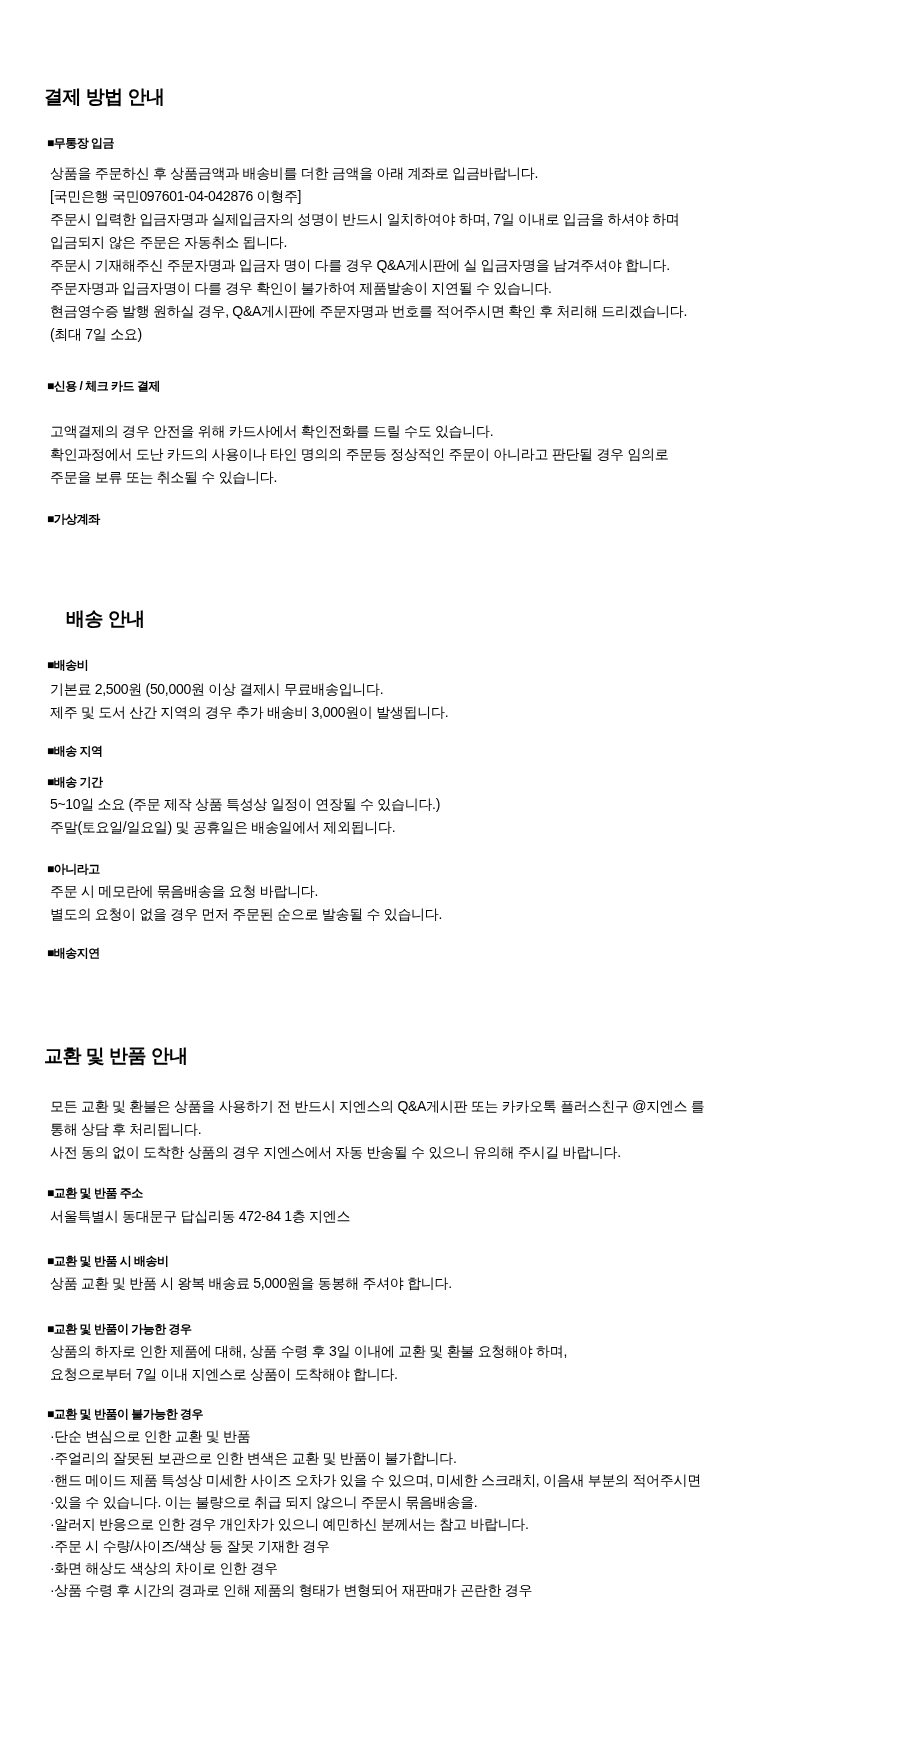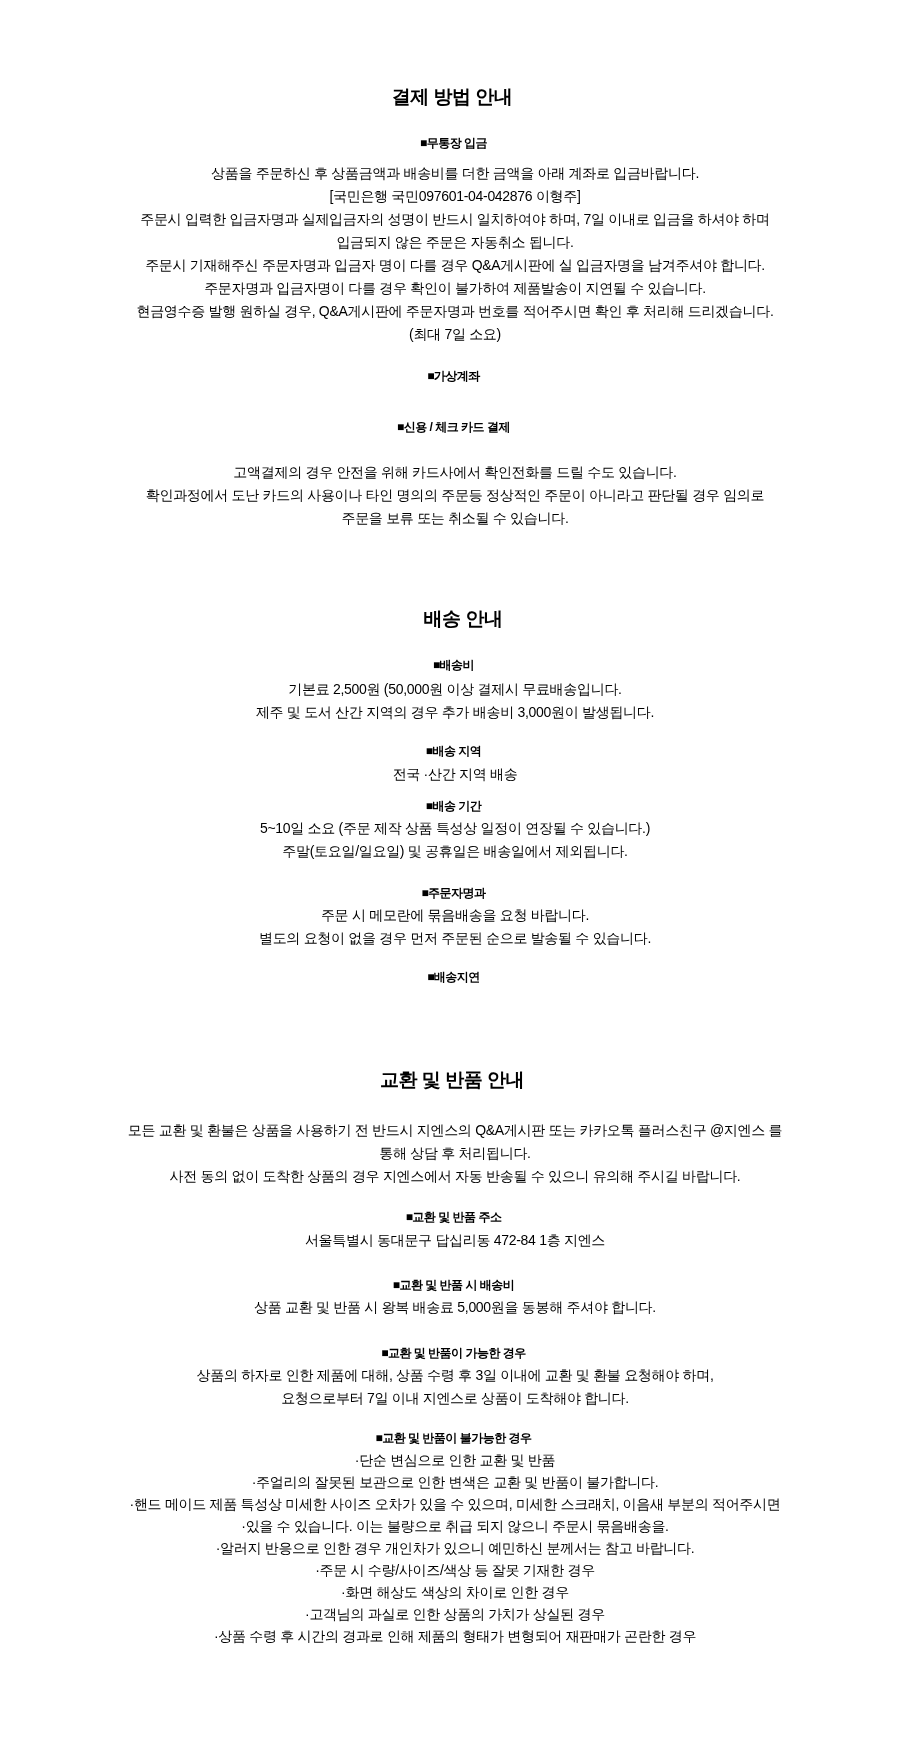--- a/index.html
+++ b/index.html
@@ -10,21 +10,20 @@
   body {
     width: 900px;
     height: 1745px;
     overflow: hidden;
     color: #000000;
     font-family: "Liberation Sans", "DejaVu Sans", sans-serif;
     -webkit-font-smoothing: antialiased;
   }
   .doc {
     padding: 86px 40px 0 44px;
-    text-align: center;
   }
   .section-title {
     font-size: 19px;
     font-weight: 700;
     line-height: 22px;
     margin: 0;
     letter-spacing: -0.5px;
   }
   .block {
     margin-left: 3px;
@@ -66,62 +65,59 @@
         <p class="tline">[국민은행 국민097601-04-042876 이형주]</p>
         <p class="tline">주문시 입력한 입금자명과 실제입금자의 성명이 반드시 일치하여야 하며, 7일 이내로 입금을 하셔야 하며</p>
         <p class="tline">입금되지 않은 주문은 자동취소 됩니다.</p>
         <p class="tline">주문시 기재해주신 주문자명과 입금자 명이 다를 경우 Q&amp;A게시판에 실 입금자명을 남겨주셔야 합니다.</p>
         <p class="tline">주문자명과 입금자명이 다를 경우 확인이 불가하여 제품발송이 지연될 수 있습니다.</p>
         <p class="tline">현금영수증 발행 원하실 경우, Q&amp;A게시판에 주문자명과 번호를 적어주시면 확인 후 처리해 드리겠습니다.</p>
         <p class="tline">(최대 7일 소요)</p>
       </div>
     </div>
 
-    <div class="block" style="margin-top:19px;">
-      <h2 class="subhead">■가상계좌</h2>
-    </div>
-
     <div class="block" style="margin-top:29px;">
       <h2 class="subhead">■신용 / 체크 카드 결제</h2>
       <div class="lines" style="margin-top:23px;">
         <p class="tline">고액결제의 경우 안전을 위해 카드사에서 확인전화를 드릴 수도 있습니다.</p>
         <p class="tline">확인과정에서 도난 카드의 사용이나 타인 명의의 주문등 정상적인 주문이 아니라고 판단될 경우 임의로</p>
         <p class="tline">주문을 보류 또는 취소될 수 있습니다.</p>
       </div>
+    </div>
+
+    <div class="block" style="margin-top:19px;">
+      <h2 class="subhead">■가상계좌</h2>
     </div>
   </section>
 
   <section>
     <h1 class="section-title" style="margin-top:78px; margin-bottom:24px;padding-left:22px;">배송 안내</h1>
 
     <div class="block">
       <h2 class="subhead">■배송비</h2>
       <div class="lines" style="margin-top:2px;">
         <p class="tline">기본료 2,500원 (50,000원 이상 결제시 무료배송입니다.</p>
         <p class="tline">제주 및 도서 산간 지역의 경우 추가 배송비 3,000원이 발생됩니다.</p>
       </div>
     </div>
 
     <div class="block" style="margin-top:16px;">
       <h2 class="subhead">■배송 지역</h2>
-      <div class="lines" style="margin-top:1px;">
-        <p class="tline">전국 ·산간 지역 배송</p>
-      </div>
     </div>
 
     <div class="block" style="margin-top:9px;">
       <h2 class="subhead">■배송 기간</h2>
       <div class="lines">
         <p class="tline">5~10일 소요 (주문 제작 상품 특성상 일정이 연장될 수 있습니다.)</p>
         <p class="tline">주말(토요일/일요일) 및 공휴일은 배송일에서 제외됩니다.</p>
       </div>
     </div>
 
     <div class="block" style="margin-top:19px;">
-      <h2 class="subhead">■주문자명과</h2>
+      <h2 class="subhead">■아니라고</h2>
       <div class="lines">
         <p class="tline">주문 시 메모란에 묶음배송을 요청 바랍니다.</p>
         <p class="tline">별도의 요청이 없을 경우 먼저 주문된 순으로 발송될 수 있습니다.</p>
       </div>
     </div>
 
     <div class="block" style="margin-top:16px;">
       <h2 class="subhead">■배송지연</h2>
     </div>
   </section>
@@ -162,19 +158,18 @@
     <div class="block" style="margin-top:17px;">
       <h2 class="subhead">■교환 및 반품이 불가능한 경우</h2>
       <div class="lines">
         <p class="tline tight">·단순 변심으로 인한 교환 및 반품</p>
         <p class="tline tight">·주얼리의 잘못된 보관으로 인한 변색은 교환 및 반품이 불가합니다.</p>
         <p class="tline tight">·핸드 메이드 제품 특성상 미세한 사이즈 오차가 있을 수 있으며, 미세한 스크래치, 이음새 부분의 적어주시면</p>
         <p class="tline tight">·있을 수 있습니다. 이는 불량으로 취급 되지 않으니 주문시 묶음배송을.</p>
         <p class="tline tight">·알러지 반응으로 인한 경우 개인차가 있으니 예민하신 분께서는 참고 바랍니다.</p>
         <p class="tline tight">·주문 시 수량/사이즈/색상 등 잘못 기재한 경우</p>
         <p class="tline tight">·화면 해상도 색상의 차이로 인한 경우</p>
-        <p class="tline tight">·고객님의 과실로 인한 상품의 가치가 상실된 경우</p>
         <p class="tline tight">·상품 수령 후 시간의 경과로 인해 제품의 형태가 변형되어 재판매가 곤란한 경우</p>
       </div>
     </div>
   </section>
 
 </div>
 
 </body></html>

